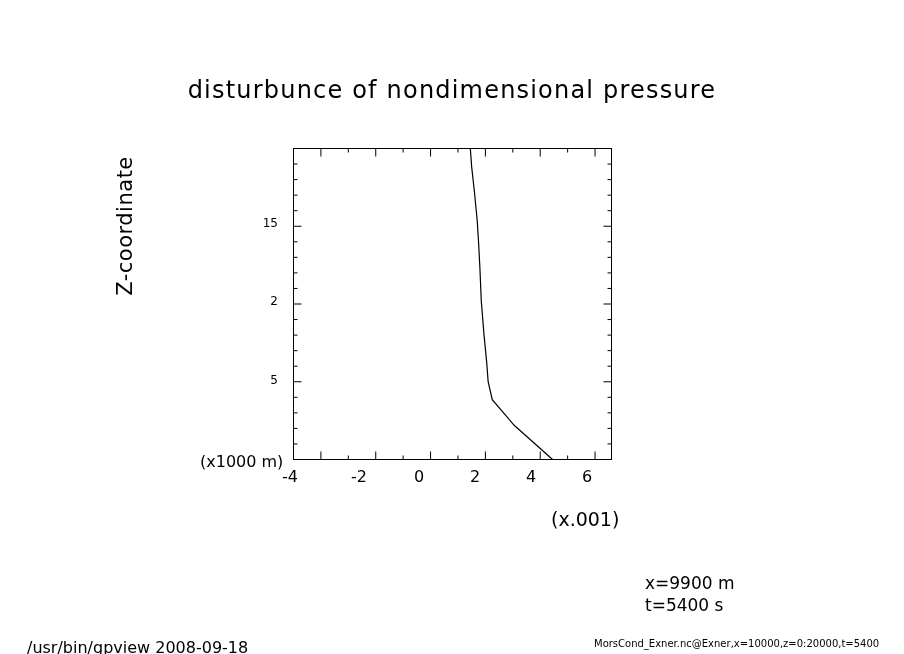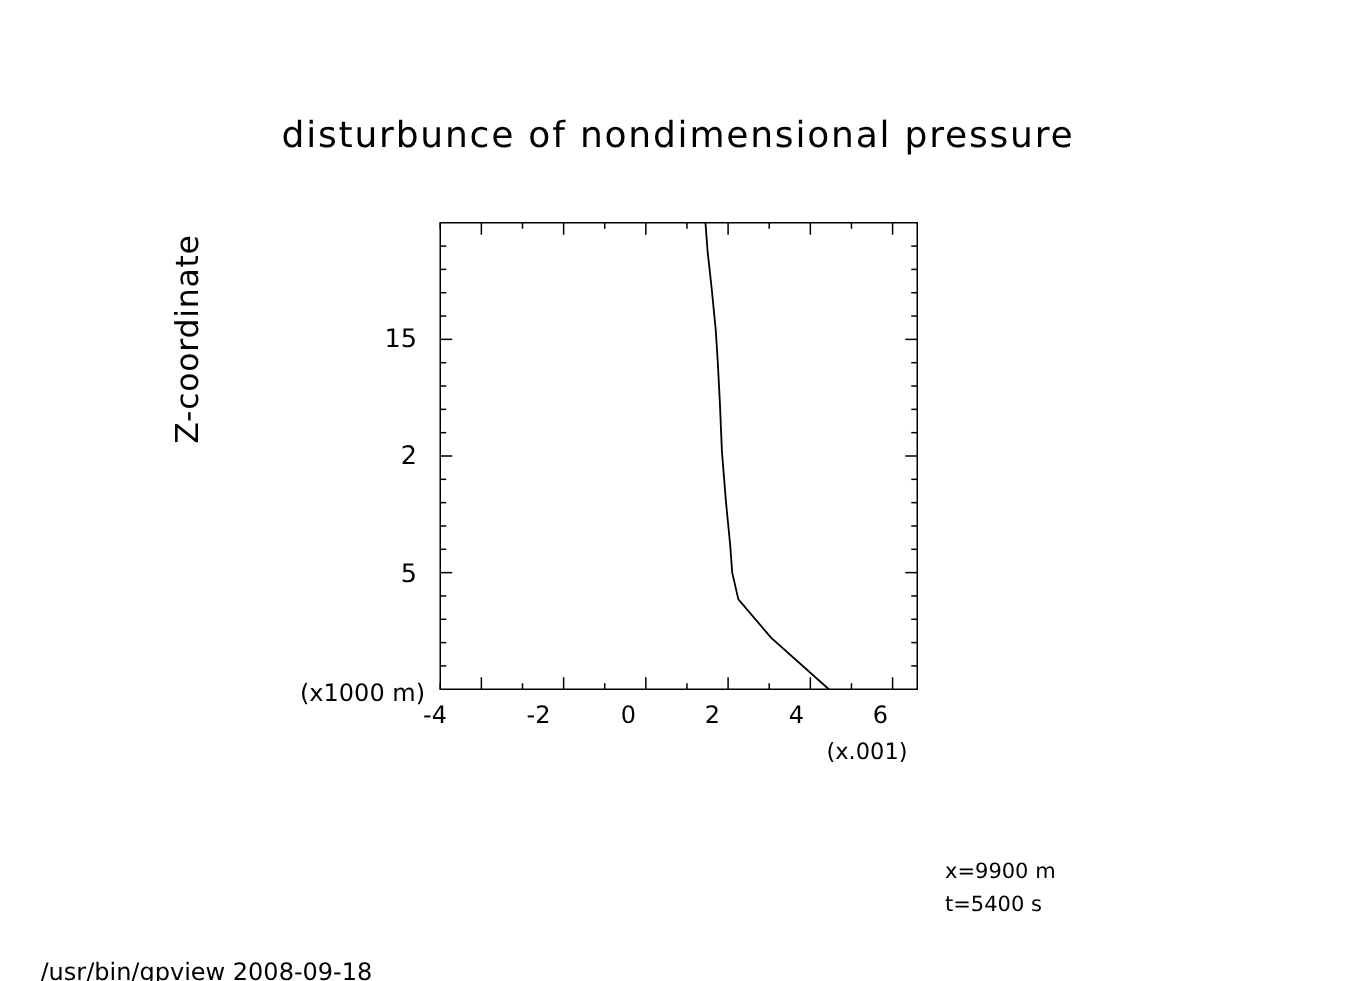--- a/index.html
+++ b/index.html
@@ -55,21 +55,21 @@
     width: 260px;
     text-align: center;
     font-size: 21px;
     letter-spacing: 0.5px;
     transform: rotate(-90deg);
     transform-origin: 50% 50%;
   }
   .ytick-label {
     position: absolute;
     text-align: right;
-    font-size: 17px;
+    font-size: 12px;
     width: 40px;
   }
   .xtick-label {
     position: absolute;
     text-align: center;
     font-size: 16px;
     width: 44px;
   }
   .xlabel {
     position: absolute;
@@ -82,27 +82,27 @@
   }
   .unit-x-left {
     position: absolute;
     left: 200px;
     top: 452px;
     font-size: 16px;
   }
   .unit-x-right {
     position: absolute;
     left: 551px;
-    top: 492px;
-    font-size: 15px;
+    top: 508px;
+    font-size: 19px;
   }
   .annot {
     position: absolute;
-    left: 630px;
-    font-size: 14px;
+    left: 645px;
+    font-size: 17px;
   }
   .annot.l1 { top: 573px; }
   .annot.l2 { top: 595px; text-align: center; }
   .footer-left {
     position: absolute;
     left: 27px;
     top: 638px;
     font-size: 16px;
   }
   .footer-right {
@@ -135,20 +135,21 @@
   <div class="xtick-label" style="left:565px; top:467px;">6</div>
 
   <div class="unit-x-left">(x1000 m)</div>
   <div class="unit-x-right">(x.001)</div>
 
 
   <div class="annot l1">x=9900 m</div>
   <div class="annot l2">t=5400 s</div>
 
   <div class="footer-left">/usr/bin/gpview   2008-09-18</div>
+  <div class="footer-right">MorsCond_Exner.nc@Exner,x=10000,z=0:20000,t=5400</div>
 
   <svg class="overlay" viewBox="0 0 904 654">
     <g id="ticks" stroke="#000" stroke-width="1">
         <line x1="320.91379310344826" y1="459.5" x2="320.91379310344826" y2="451.5"></line>
         <line x1="320.91379310344826" y1="148.5" x2="320.91379310344826" y2="156.5"></line>
         <line x1="375.7413793103448" y1="459.5" x2="375.7413793103448" y2="451.5"></line>
         <line x1="375.7413793103448" y1="148.5" x2="375.7413793103448" y2="156.5"></line>
         <line x1="430.5689655172414" y1="459.5" x2="430.5689655172414" y2="451.5"></line>
         <line x1="430.5689655172414" y1="148.5" x2="430.5689655172414" y2="156.5"></line>
         <line x1="485.3965517241379" y1="459.5" x2="485.3965517241379" y2="451.5"></line>

